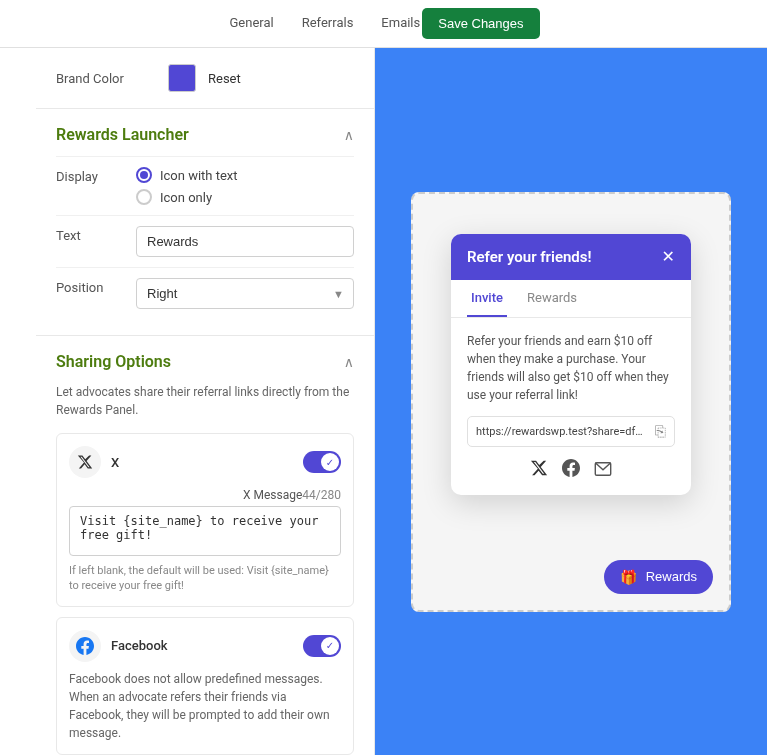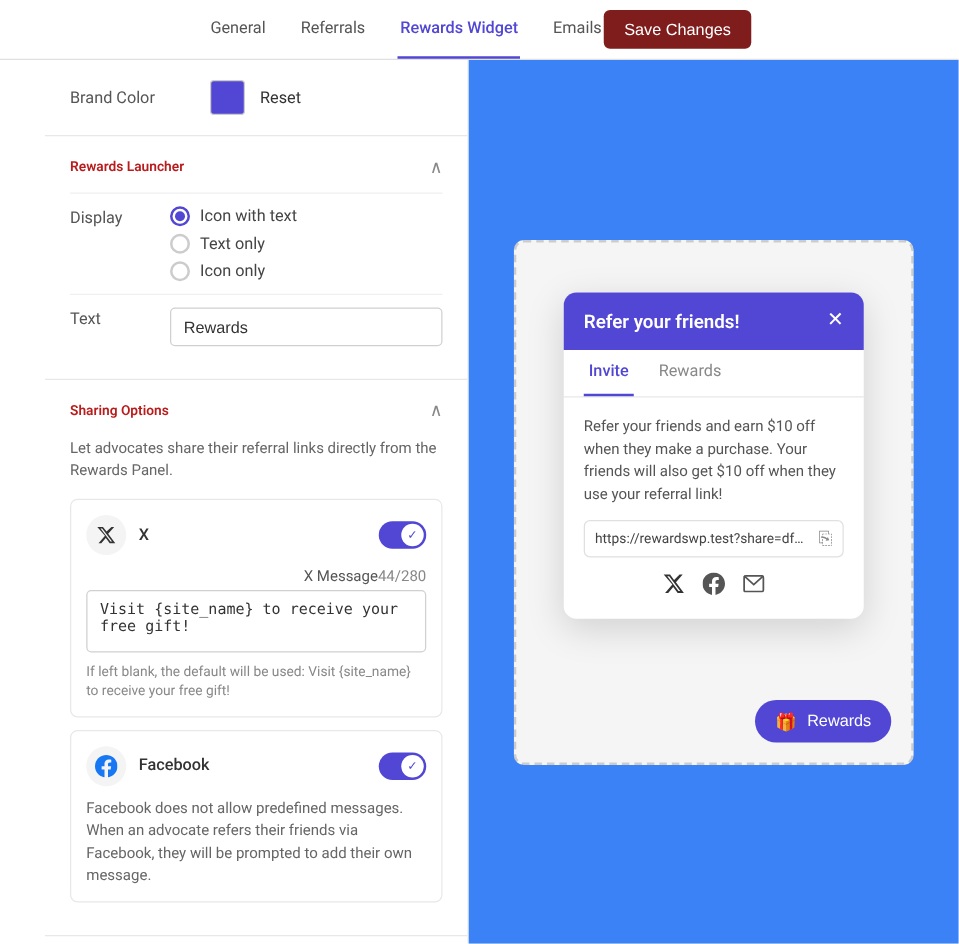--- a/index.html
+++ b/index.html
@@ -3,31 +3,31 @@
   <meta charset="utf-8">
   <style>
     * { box-sizing: border-box; margin: 0; padding: 0; }
     body { font-family: -apple-system, BlinkMacSystemFont, 'Segoe UI', Roboto, sans-serif; font-size: 13px; color: #333; background: #fff; }
 
     
     .header { display: flex; align-items: center; justify-content: center; padding: 0 20px; border-bottom: 1px solid #e0e0e0; height: 48px; }
     .nav-tabs { display: flex; gap: 24px; align-items: center; height: 100%; }
     .nav-tab { font-size: 13px; color: #555; cursor: pointer; height: 100%; display: flex; align-items: center; border-bottom: 2px solid transparent; padding: 0 2px; }
     .nav-tab.active { color: #5147d4; border-bottom: 2px solid #5147d4; font-weight: 500; }
-    .save-btn { background: #7f1d1d; color: #fff; border: none; border-radius: 5px; padding: 8px 16px; font-size: 13px; cursor: pointer; font-weight: 500; }
+    .save-btn { background: #15803d; color: #fff; border: none; border-radius: 5px; padding: 8px 16px; font-size: 13px; cursor: pointer; font-weight: 500; }
 
     
     .layout { display: flex; height: calc(755px - 48px); }
     .left-panel { width: 375px; overflow-y: auto; background: #fff; border-right: 1px solid #e8e8e8; padding-left: 36px; }
     .right-panel { flex: 1; background: #3b82f6; display: flex; align-items: center; justify-content: center; }
 
     
     .section { border-bottom: 1px solid #e8e8e8; padding: 16px 20px; }
     .section-header { display: flex; justify-content: space-between; align-items: center; margin-bottom: 12px; }
-    .section-title { font-weight: 600; font-size: 11px; color: #b91c1c; }
+    .section-title { font-weight: 600; font-size: 16px; color: #4d7c0f; }
     .chevron { font-size: 14px; color: #888; cursor: pointer; }
 
     
     .brand-color-row { display: flex; align-items: center; gap: 12px; }
     .brand-color-label { font-size: 13px; color: #555; width: 100px; }
     .color-swatch { width: 28px; height: 28px; background: #5147d4; border-radius: 3px; cursor: pointer; border: 1px solid #ccc; }
     .reset-link { font-size: 13px; color: #333; cursor: pointer; }
 
     
     .field-row { display: flex; align-items: flex-start; padding: 10px 0; border-top: 1px solid #f0f0f0; }
@@ -85,21 +85,20 @@
     .rewards-btn { background: #5147d4; color: #fff; border: none; border-radius: 20px; padding: 9px 16px; font-size: 13px; font-weight: 500; cursor: pointer; display: flex; align-items: center; gap: 8px; }
     .rewards-btn-icon { font-size: 14px; }
   </style>
 </head>
 <body>
 
 <div class="header">
   <nav class="nav-tabs">
     <span class="nav-tab">General</span>
     <span class="nav-tab">Referrals</span>
-    <span class="nav-tab active">Rewards Widget</span>
     <span class="nav-tab">Emails</span>
   </nav>
   <button class="save-btn">Save Changes</button>
 </div>
 
 <div class="layout">
 
   <div class="left-panel">
 
     <div class="section">
@@ -120,36 +119,42 @@
         <span class="field-label">Display</span>
         <div class="field-content radio-group">
           <label class="radio-item">
             <div class="radio-circle selected">
               <div class="radio-dot"></div>
             </div>
             <span>Icon with text</span>
           </label>
           <label class="radio-item">
             <div class="radio-circle"></div>
-            <span>Text only</span>
-          </label>
-          <label class="radio-item">
-            <div class="radio-circle"></div>
             <span>Icon only</span>
           </label>
         </div>
       </div>
 
       <div class="field-row">
         <span class="field-label">Text</span>
         <div class="field-content">
           <input type="text" value="Rewards" style="">
         </div>
       </div>
 
+      <div class="field-row">
+        <span class="field-label">Position</span>
+        <div class="field-content select-wrapper">
+          <select>
+            <option>Left</option>
+            <option selected="">Right</option>
+          </select>
+          <span class="select-arrow">▼</span>
+        </div>
+      </div>
     </div>
 
     <div class="section">
       <div class="section-header">
         <span class="section-title">Sharing Options</span>
         <span class="chevron">∧</span>
       </div>
       <p class="sharing-desc">Let advocates share their referral links directly from the Rewards Panel.</p>
 
       <div class="share-item">

